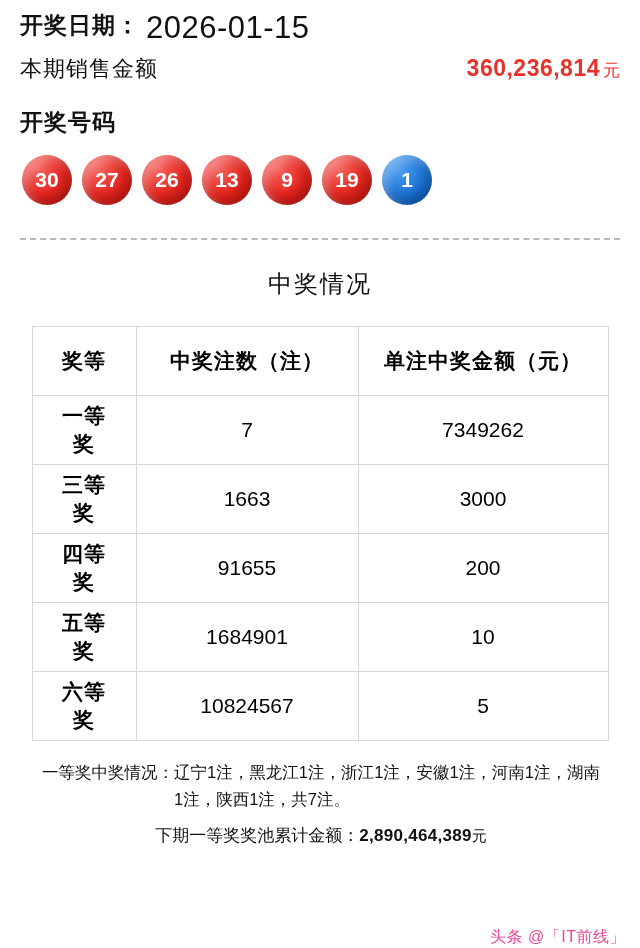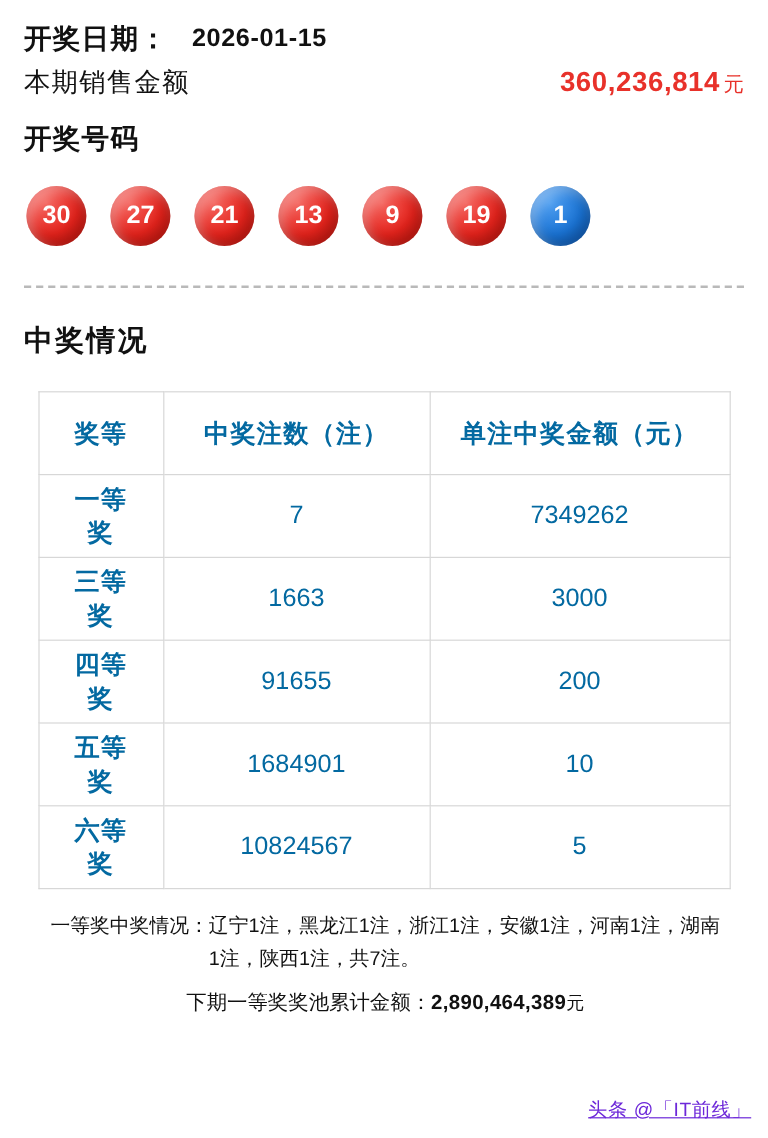--- a/index.html
+++ b/index.html
@@ -16,33 +16,33 @@
     overflow: hidden;
   }
   .page {
     padding: 0 20px;
     box-sizing: border-box;
     width: 640px;
   }
   
   .row-date {
     display: flex;
-    align-items: center;
+    align-items: flex-start;
     padding-top: 10px;
     height: 44px;
   }
   .label-strong {
     font-size: 23px;
     font-weight: bold;
     letter-spacing: 1px;
   }
   .date-value {
-    font-size: 21px;
-    font-weight: bold;
-    margin-left: 20px;
+    font-size: 31px;
+    font-weight: normal;
+    margin-left: 6px;
     letter-spacing: 0.5px;
   }
   .row-sales {
     display: flex;
     align-items: baseline;
     justify-content: space-between;
     height: 46px;
   }
   .sales-label {
     font-size: 22px;
@@ -57,31 +57,32 @@
   }
   .sales-unit {
     color: #e8312a;
     font-size: 17px;
     font-weight: normal;
     margin-left: 3px;
   }
   .row-numbers-title {
     height: 44px;
     display: flex;
+    align-items: center;
   }
   .numbers-title {
     font-size: 23px;
     font-weight: bold;
     letter-spacing: 1px;
   }
   
   .balls {
     display: flex;
     align-items: center;
-    gap: 20px;
+    gap: 10px;
     height: 72px;
     padding-left: 2px;
   }
   .ball {
     width: 50px;
     height: 50px;
     border-radius: 50%;
     display: flex;
     align-items: center;
     justify-content: center;
@@ -98,39 +99,39 @@
     background: radial-gradient(circle at 33% 28%, #4e9ef0 0%, #1a73d4 55%, #0b50a6 100%);
   }
   
   .divider {
     border-top: 2px dashed #b9b9b9;
     margin: 22px 0 0 0;
     height: 0;
   }
   
   .section-title {
-    text-align: left;
+    text-align: center;
     font-size: 24px;
-    font-weight: bold;
+    font-weight: normal;
     letter-spacing: 2px;
     padding: 28px 0 26px 0;
   }
   
   table.prize-table {
     border-collapse: collapse;
     width: 576px;
     margin: 0 auto;
     table-layout: fixed;
   }
   table.prize-table th,
   table.prize-table td {
     border: 1px solid #d7d7d7;
     text-align: center;
     font-size: 21px;
-    color: #0369a1;
+    color: #000000;
     height: 68px;
     padding: 0 21px;
   }
   table.prize-table th {
     font-weight: bold;
     letter-spacing: 1px;
   }
   table.prize-table td.grade {
     font-weight: bold;
     letter-spacing: 1px;
@@ -160,25 +161,24 @@
     line-height: 26px;
     text-align: center;
   }
   .pool-label { font-weight: normal; }
   .pool-value { font-weight: bold; letter-spacing: 0.3px; }
   .pool-unit { font-size: 15px; }
   
   .watermark {
     position: absolute;
     right: 14px;
-    bottom: 12px;
+    bottom: 0;
     font-size: 16px;
-    color: #6d28d9;
+    color: #ec4899;
     letter-spacing: 0.5px;
-    text-decoration: underline;
   }
 </style>
 </head>
 <body>
 
 <div class="page">
 
   <div class="row-date">
     <span class="label-strong">开奖日期：</span>
     <span class="date-value">2026-01-15</span>
@@ -191,21 +191,21 @@
     </span>
   </div>
 
   <div class="row-numbers-title">
     <span class="numbers-title">开奖号码</span>
   </div>
 
   <div class="balls">
     <span class="ball red">30</span>
     <span class="ball red">27</span>
-    <span class="ball red">21</span>
+    <span class="ball red">26</span>
     <span class="ball red">13</span>
     <span class="ball red">9</span>
     <span class="ball red">19</span>
     <span class="ball blue">1</span>
   </div>
 
   <div class="divider"></div>
 
   <div class="section-title">中奖情况</div>
 

